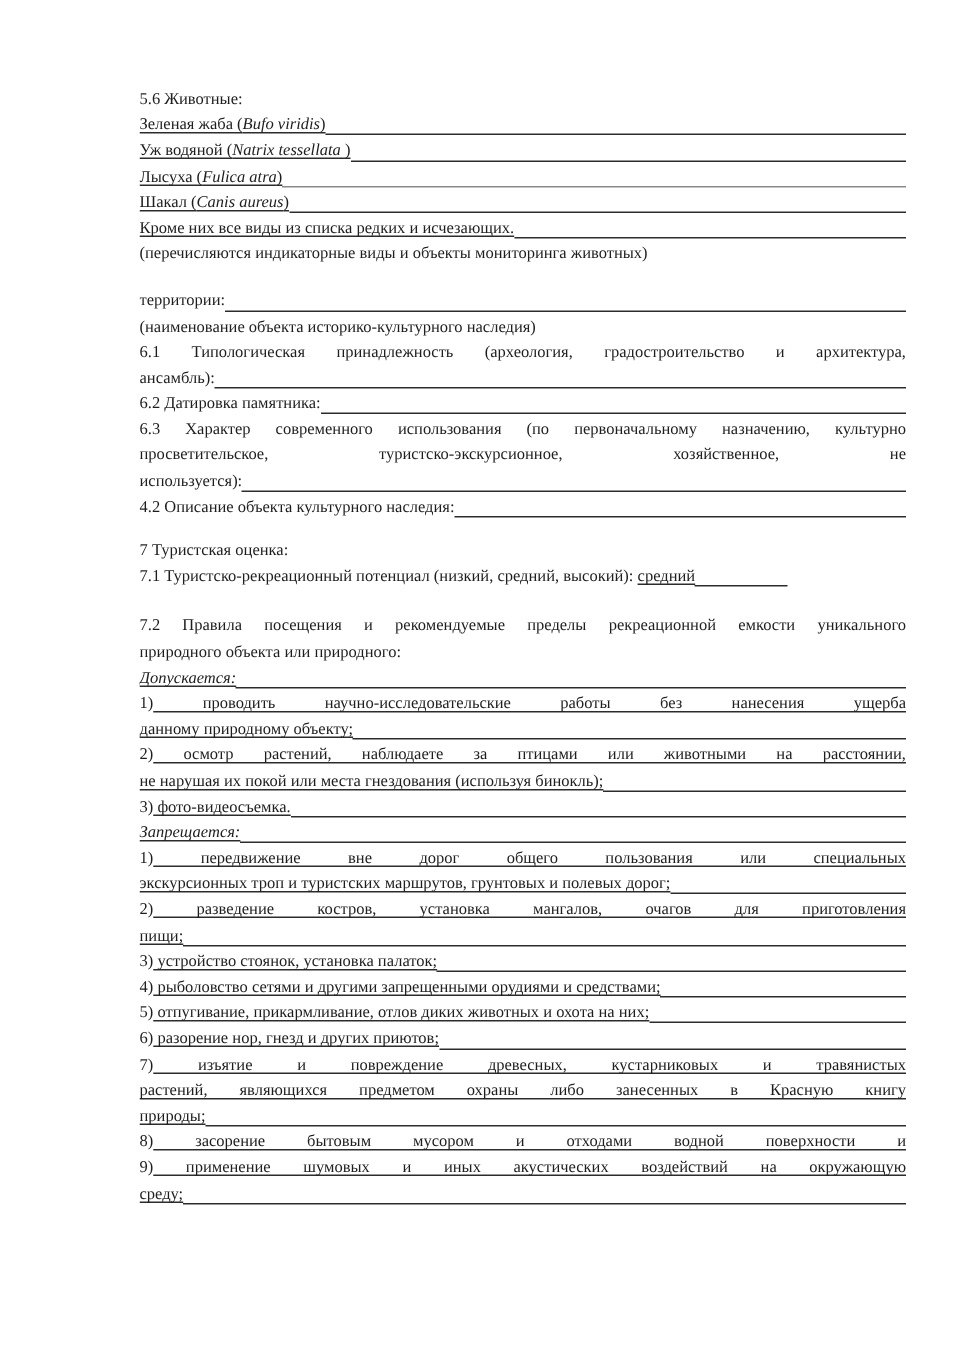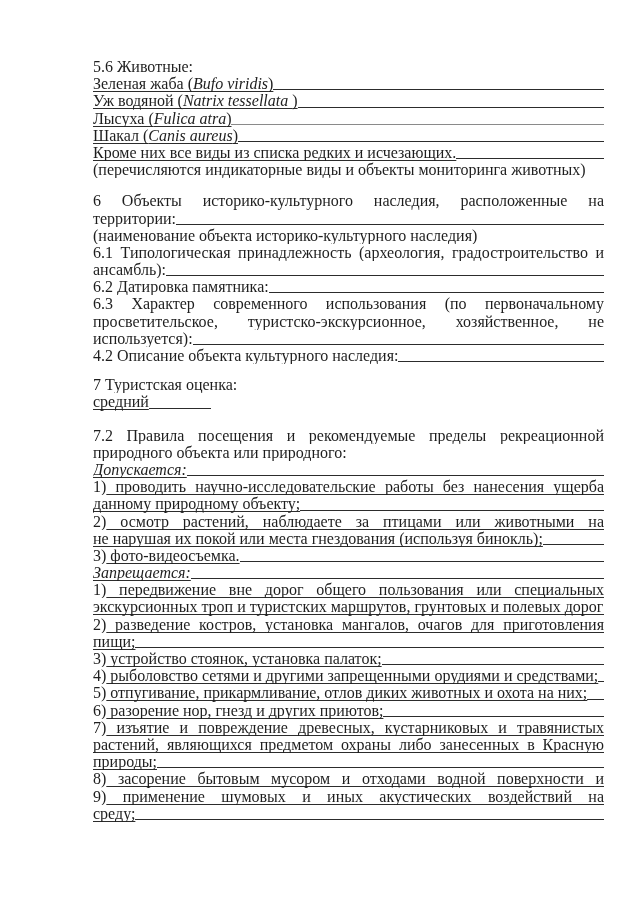--- a/index.html
+++ b/index.html
@@ -8,21 +8,21 @@
     width: 640px; height: 905px;
     background: #ffffff;
     font-family: "Liberation Serif", "DejaVu Serif", serif;
   }
   .page {
     box-sizing: border-box;
     width: 640px; height: 781px;
     background: #ffffff;
     padding: 58px 36px 0 93px;
     color: #1e1e1e;
-    font-size: 16px;
+    font-size: 11px;
   }
   .line {
     height: 17.2px;
     line-height: 17.2px;
     overflow: hidden;
   }
   .plain  { white-space: nowrap; }
   .center { text-align: left; white-space: nowrap; }
   .justify { text-align: justify; text-align-last: justify; }
   .fill { display: flex; align-items: stretch; }
@@ -72,21 +72,20 @@
       <span class="seg u i" data-name="latin-species-name">Canis aureus</span>
       <span class="seg u" data-name="text-segment">)</span>
       <span class="blank" data-name="blank-underline"></span>
     </div>
     <div data-name="animals-other-species" class="line fill">
       <span class="seg u" data-name="text-segment">Кроме них все виды из списка редких и исчезающих.</span>
       <span class="blank" data-name="blank-underline"></span>
     </div>
     <div data-name="animals-caption" class="line center"><span class="seg" data-name="text-segment">(перечисляются индикаторные виды и объекты мониторинга животных)</span></div>
     <div data-name="blank-line" class="spacer" style="height: 14px;"></div>
-    <div data-name="heading-6-heritage" class="line justify"><span class="seg" data-name="text-segment">6 Объекты историко-культурного наследия, расположенные на</span></div>
     <div data-name="field-6-territory" class="line fill">
       <span class="seg" data-name="text-segment">территории:</span>
       <span class="blank" data-name="blank-underline"></span>
     </div>
     <div data-name="heritage-caption" class="line center"><span class="seg" data-name="text-segment">(наименование объекта историко-культурного наследия)</span></div>
     <div data-name="item-6-1-line-1" class="line justify"><span class="seg" data-name="text-segment">6.1 Типологическая принадлежность (археология, градостроительство и архитектура,</span></div>
     <div data-name="item-6-1-line-2" class="line fill">
       <span class="seg" data-name="text-segment">ансамбль):</span>
       <span class="blank" data-name="blank-underline"></span>
     </div>
@@ -100,20 +99,21 @@
       <span class="seg" data-name="text-segment">используется):</span>
       <span class="blank" data-name="blank-underline"></span>
     </div>
     <div data-name="item-6-4-description" class="line fill">
       <span class="seg" data-name="text-segment">4.2 Описание объекта культурного наследия:</span>
       <span class="blank" data-name="blank-underline"></span>
     </div>
     <div data-name="blank-line" class="spacer" style="height: 12px;"></div>
     <div data-name="heading-7-tourist-assessment" class="line plain"><span class="seg" data-name="text-segment">7 Туристская оценка:</span></div>
     <div data-name="item-7-1-potential" class="line fill">
+      <span class="seg" data-name="text-segment">7.1 Туристско-рекреационный потенциал (низкий, средний, высокий): </span>
       <span class="seg u b" data-name="text-segment">средний</span>
       <span class="blank" data-name="blank-underline" style="flex: 0 0 62px;"></span>
     </div>
     <div data-name="blank-line" class="spacer" style="height: 16px;"></div>
     <div data-name="item-7-2-line-1" class="line justify"><span class="seg" data-name="text-segment">7.2 Правила посещения и рекомендуемые пределы рекреационной емкости уникального</span></div>
     <div data-name="item-7-2-line-2" class="line plain"><span class="seg" data-name="text-segment">природного объекта или природного:</span></div>
     <div data-name="allowed-heading" class="line fill">
       <span class="seg u i" data-name="latin-species-name">Допускается:</span>
       <span class="blank" data-name="blank-underline"></span>
     </div>

